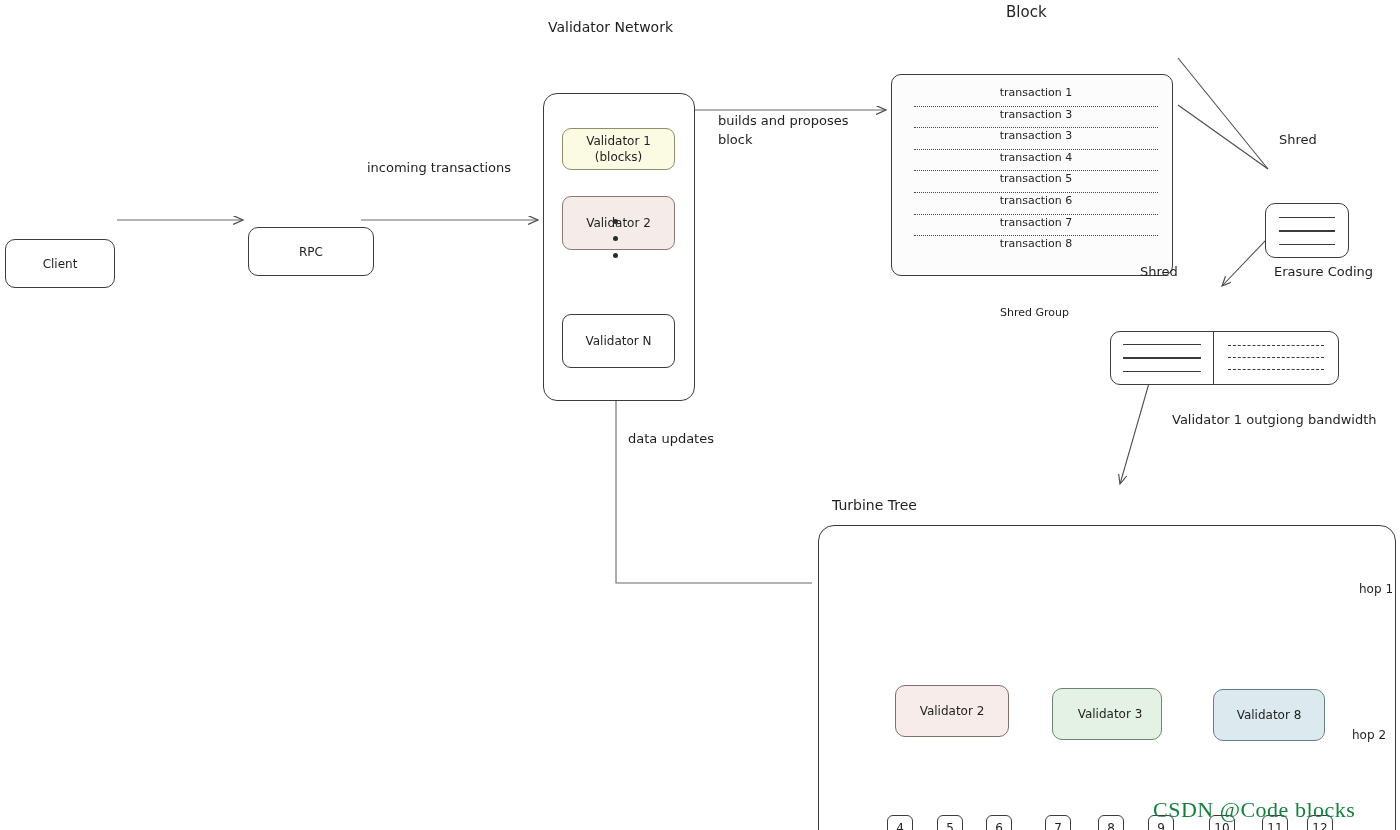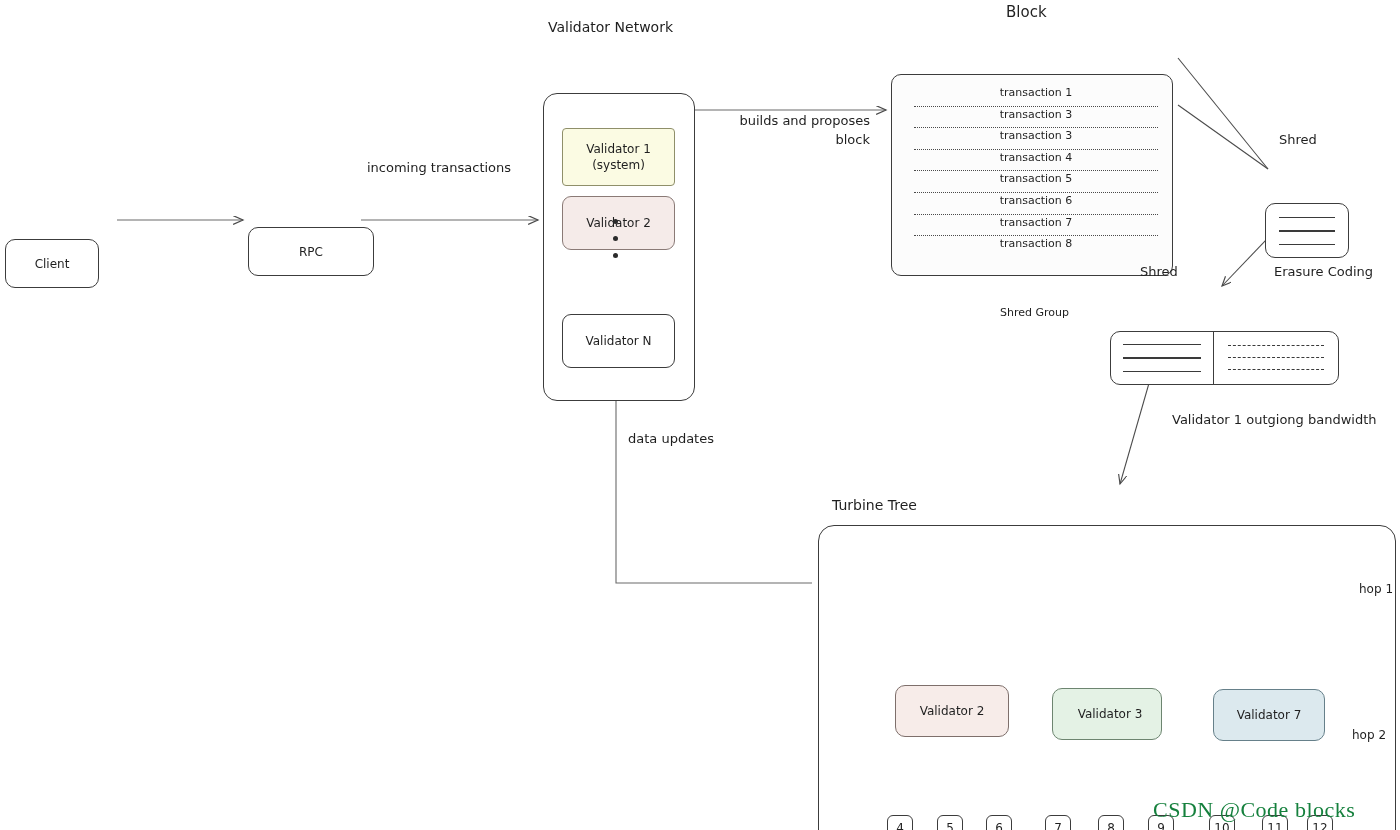--- a/index.html
+++ b/index.html
@@ -17,28 +17,28 @@
     display:flex;align-items:center;justify-content:center;
     text-align:center;color:#1f1f1f;z-index:3;
     font-family:"DejaVu Sans", sans-serif;
     margin-top:43px;
   }
   .label{
     position:absolute;color:#1f1f1f;white-space:nowrap;z-index:4;
     font-family:"DejaVu Sans", sans-serif;
   }
   
-  #client-node{left:5px;top:196px;width:94px;height:49px;font-size:12px;}
+  #client-node{left:5px;top:196px;width:110px;height:49px;font-size:12px;}
   #rpc-node{left:248px;top:184px;width:126px;height:49px;font-size:12px;}
 
   
   #validator-network-box{left:543px;top:50px;width:152px;height:308px;border-radius:14px;}
   #validator-network-title{left:548px;top:19px;font-size:14px;}
-  #v1-node{left:562px;top:85px;width:113px;height:58px;background:#fbfbe3;border-color:#8f8f6a;
-           font-size:12px;line-height:1.35;flex-direction:column;border-radius:4px;}
+  #v1-node{left:562px;top:85px;width:113px;height:42px;background:#fbfbe3;border-color:#8f8f6a;
+           font-size:12px;line-height:1.35;flex-direction:column;border-radius:9px;}
   #v2-node{left:562px;top:153px;width:113px;height:54px;background:#f5ebe9;border-color:#8a7a76;
            font-size:12px;border-radius:9px;}
   #vn-node{left:562px;top:271px;width:113px;height:54px;font-size:12px;border-radius:9px;}
   .vdots{position:absolute;left:613px;width:5px;height:5px;border-radius:50%;background:#2b2b2b;z-index:4;}
   #vdot1{top:219px;} #vdot2{top:236px;} #vdot3{top:253px;}
 
   
   #block-title{left:1006px;top:3px;font-size:15px;}
   #block-box{left:891px;top:31px;width:282px;height:202px;border-radius:10px;
              display:block;padding:10px 14px 6px 22px;background:#fcfcfc;}
@@ -79,21 +79,21 @@
   #turbine-title{left:832px;top:497px;font-size:14px;}
   #root-node{left:1053px;top:506px;width:104px;height:55px;font-size:11.5px;
              flex-direction:column;line-height:1.4;border-radius:10px;}
   #tv2-node{left:895px;top:642px;width:114px;height:52px;background:#f7ece9;border-color:#7e6f6b;font-size:12px;border-radius:10px;}
   #tv3-node{left:1052px;top:645px;width:110px;height:52px;background:#e4f2e5;border-color:#6d8570;font-size:12px;border-radius:10px;padding-left:6px;}
   #tv4-node{left:1213px;top:646px;width:112px;height:52px;background:#dce9ee;border-color:#66808a;font-size:12px;border-radius:10px;}
   .leaf{top:772px;width:26px;height:26px;font-size:12px;border-radius:6px;border-width:1.3px;}
 
   
   #lbl-incoming{left:367px;top:160px;font-size:13px;}
-  #lbl-builds{left:718px;top:112px;font-size:13px;text-align:right;line-height:1.45;white-space:normal;width:152px;}
+  #lbl-builds{left:718px;top:112px;font-size:13px;text-align:left;line-height:1.45;white-space:normal;width:152px;}
   #lbl-dataupdates{left:628px;top:431px;font-size:13px;}
   #lbl-bandwidth{left:1172px;top:412px;font-size:13px;}
   #lbl-hop1{left:1359px;top:582px;font-size:12px;}
   #lbl-hop2{left:1352px;top:728px;font-size:12px;}
 
   
   #watermark{position:absolute;left:1153px;top:797px;font-size:22px;color:#15803d;
              letter-spacing:0.5px;z-index:5;white-space:nowrap;font-family:Liberation Serif, serif;}
 </style>
 </head>
@@ -167,21 +167,21 @@
     <span>Client</span>
   </div>
   <div class="node" id="rpc-node">
     <span>RPC</span>
   </div>
 
   <div class="label" id="validator-network-title">Validator Network</div>
   <div class="node" id="validator-network-box"></div>
   <div class="node" id="v1-node">
     <span>Validator 1</span>
-    <span>(system)</span>
+    <span>(blocks)</span>
   </div>
   <div class="node" id="v2-node">
     <span>Validator 2</span>
   </div>
   <div class="vdots" id="vdot1"></div>
   <div class="vdots" id="vdot2"></div>
   <div class="vdots" id="vdot3"></div>
   <div class="node" id="vn-node">
     <span>Validator N</span>
   </div>
@@ -224,21 +224,21 @@
 
   <div class="node" id="turbine-box"></div>
   <div class="label" id="turbine-title">Turbine Tree</div>
   <div class="node" id="tv2-node">
     <span>Validator 2</span>
   </div>
   <div class="node" id="tv3-node">
     <span>Validator 3</span>
   </div>
   <div class="node" id="tv4-node">
-    <span>Validator 7</span>
+    <span>Validator 8</span>
   </div>
 
   <div class="node leaf" style="left:887px">
     <span>4</span>
     </div>
   <div class="node leaf" style="left:937px">
     <span>5</span>
     </div>
   <div class="node leaf" style="left:986px">
     <span>6</span>

